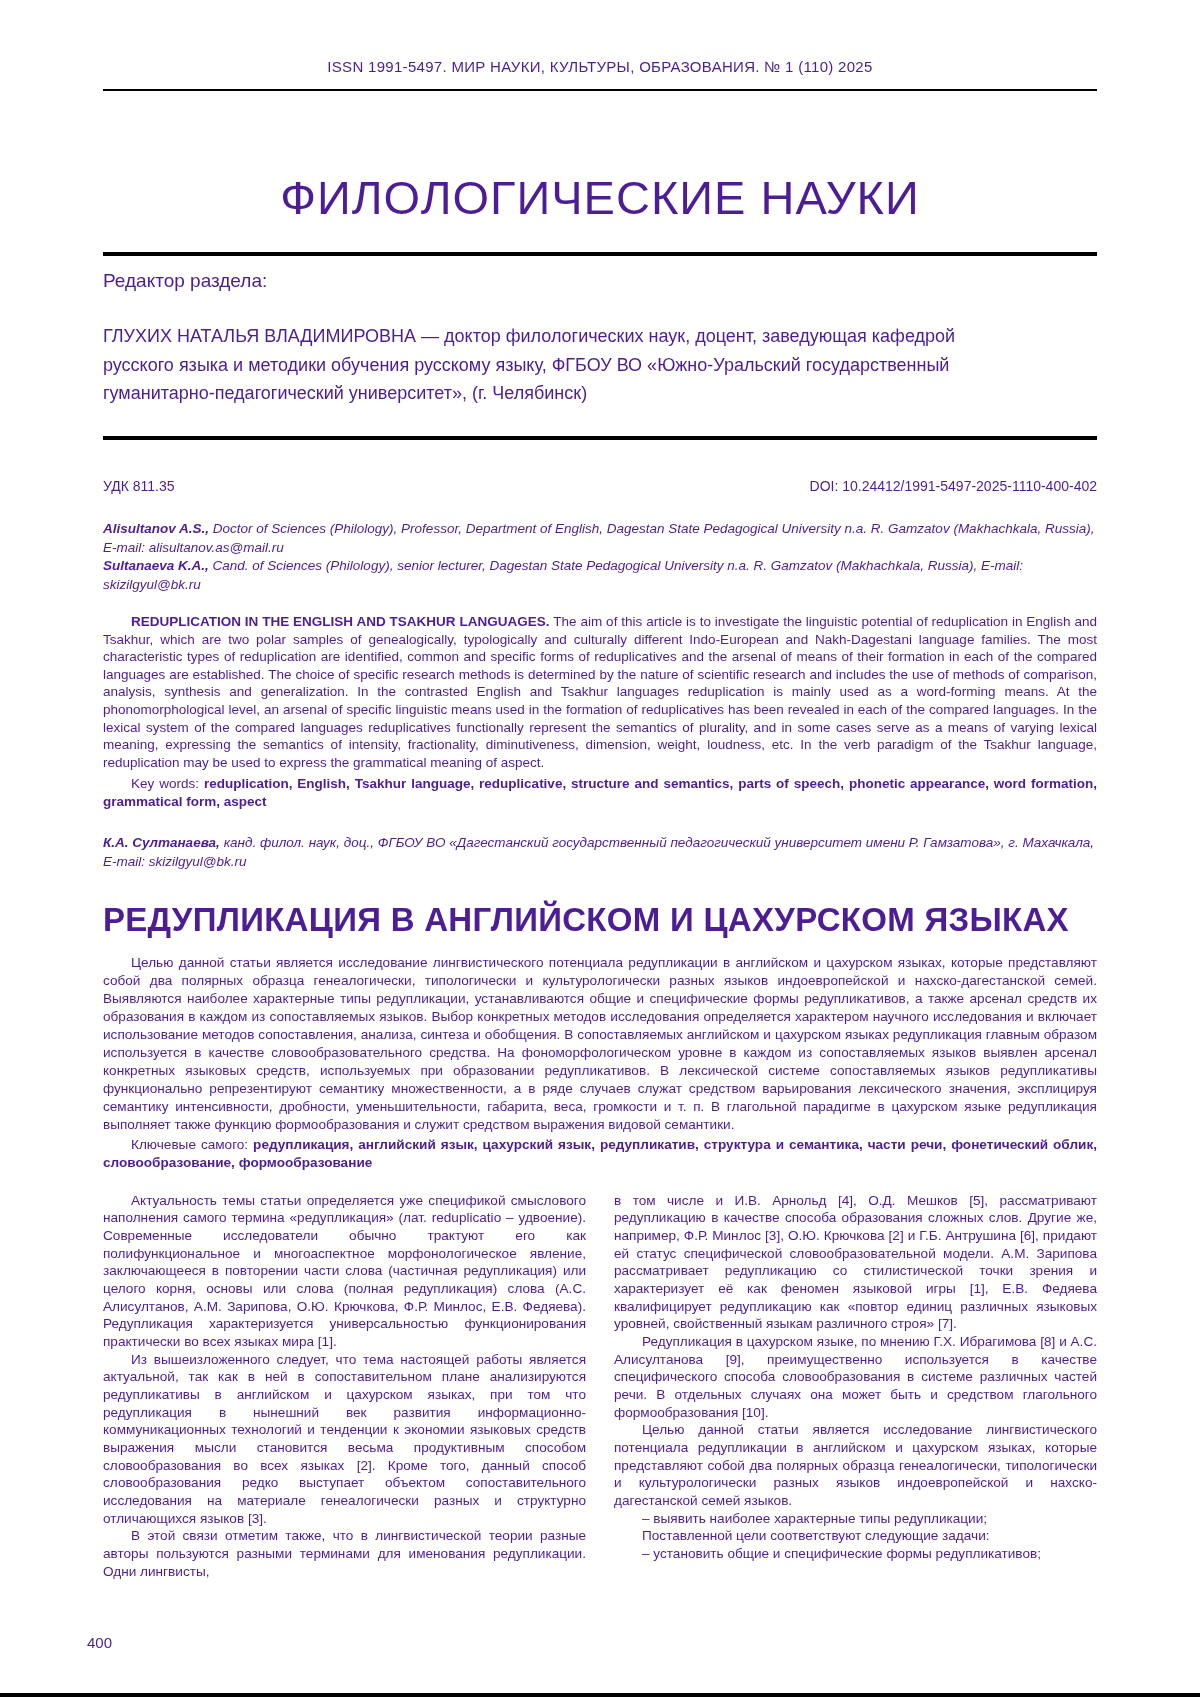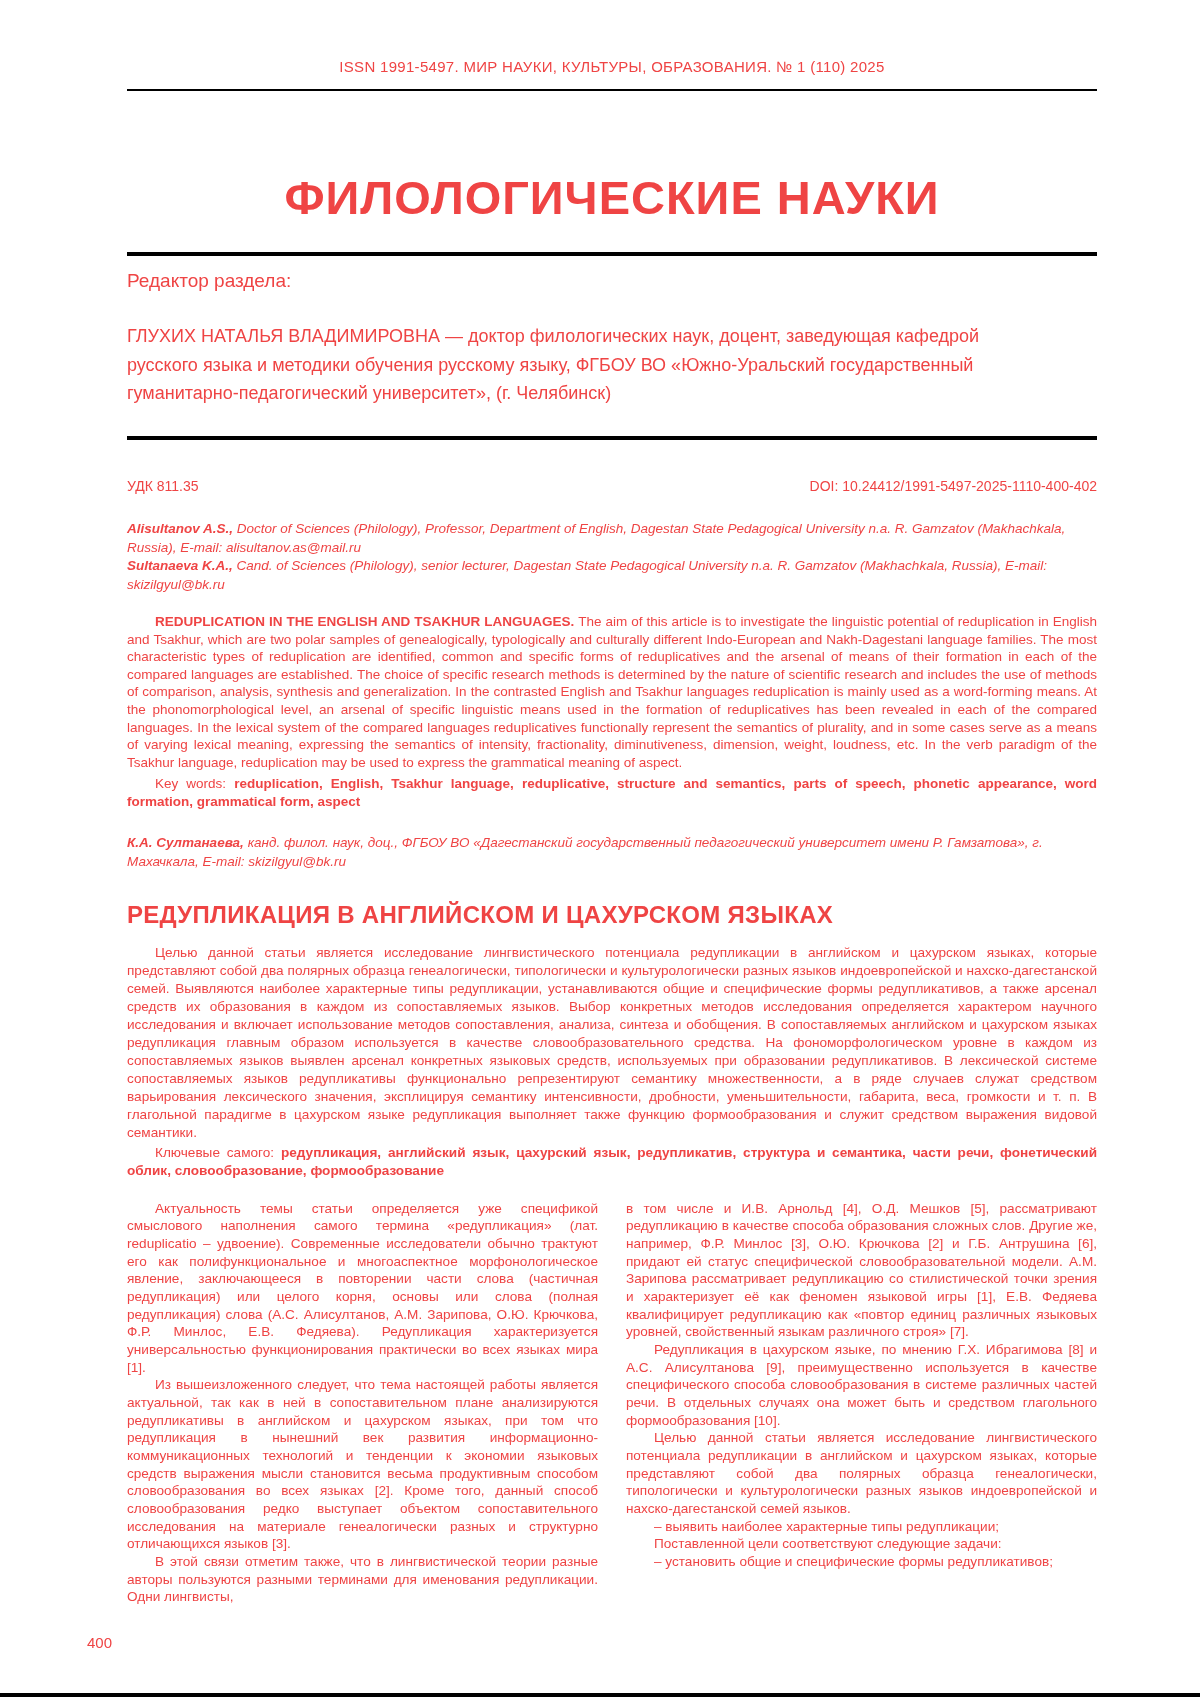--- a/index.html
+++ b/index.html
@@ -2,44 +2,43 @@
 <html><head>
 <meta charset="utf-8">
 <style>
   html, body { margin: 0; padding: 0; background: #e8e8e8; }
   .page {
     position: relative;
     width: 1200px;
     height: 1697px;
     margin: 0 auto;
     background: #ffffff;
-    color: #ef4444;
+    color: #4c1d95;
     font-family: "Liberation Sans", sans-serif;
     overflow: hidden;
     box-sizing: border-box;
-    padding-left: 24px;
   }
   .content { padding: 0 103px; }
 
   .issn {
     padding-top: 58px;
     text-align: center;
     font-size: 15px;
     letter-spacing: 0.3px;
   }
   .rule-thin {
     border: 0;
     border-top: 2px solid #000;
     margin: 14px 0 0 0;
   }
   .section-title {
     margin: 82px 0 0 0;
     text-align: center;
     font-size: 47px;
-    font-weight: bold;
+    font-weight: normal;
     letter-spacing: 1px;
     line-height: 1.05;
   }
   .rule-thick {
     border: 0;
     border-top: 4px solid #000;
     margin: 0;
   }
   .rule-above-editor { margin-top: 30px; }
   .editor-label {
@@ -90,21 +89,21 @@
 
   .authors-ru {
     margin-top: 24px;
     font-size: 13.5px;
     font-style: italic;
     line-height: 1.4;
   }
 
   .article-title {
     margin: 30px 0 0 0;
-    font-size: 24px;
+    font-size: 33px;
     font-weight: bold;
     line-height: 1.1;
     letter-spacing: 0.3px;
   }
 
   .abstract-ru {
     margin: 16px 0 0 0;
     font-size: 13.6px;
     line-height: 1.32;
     text-align: justify;

